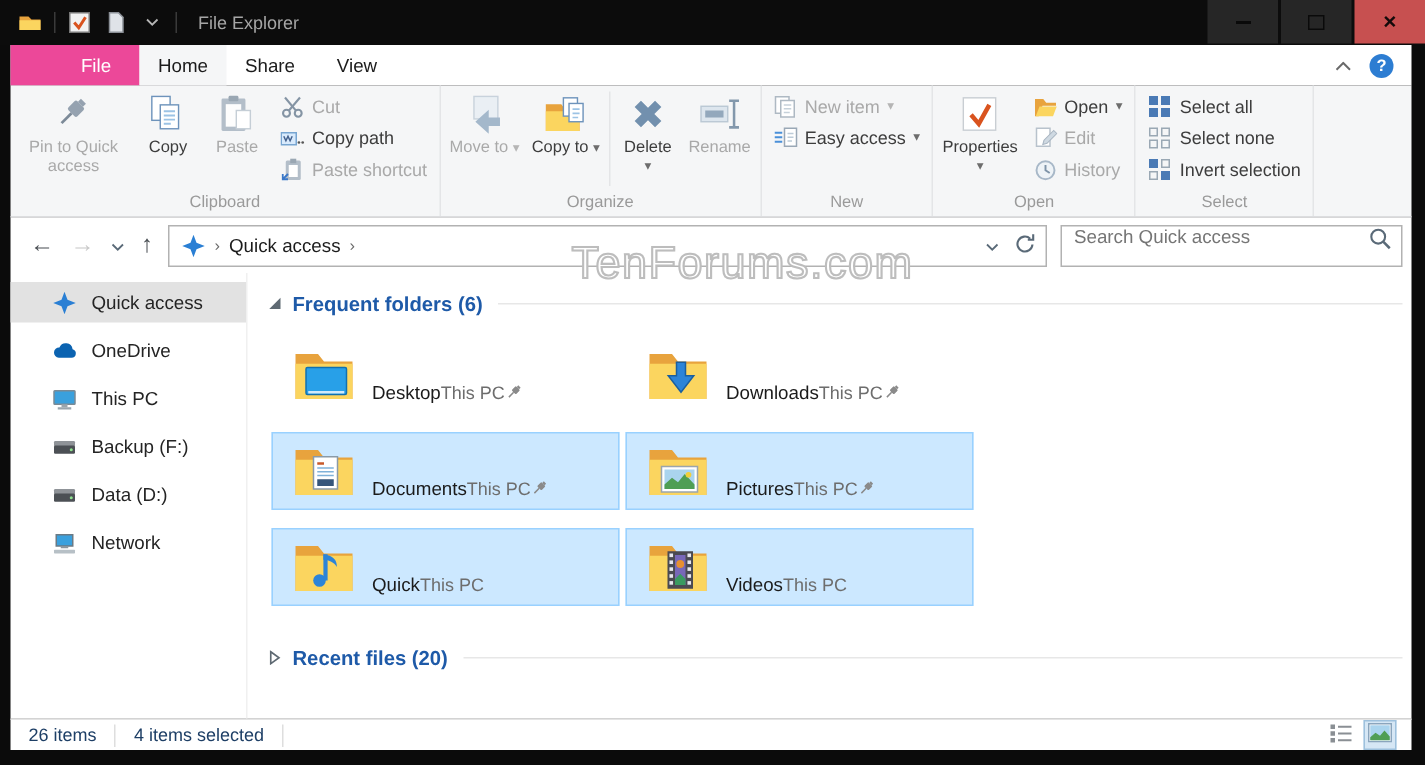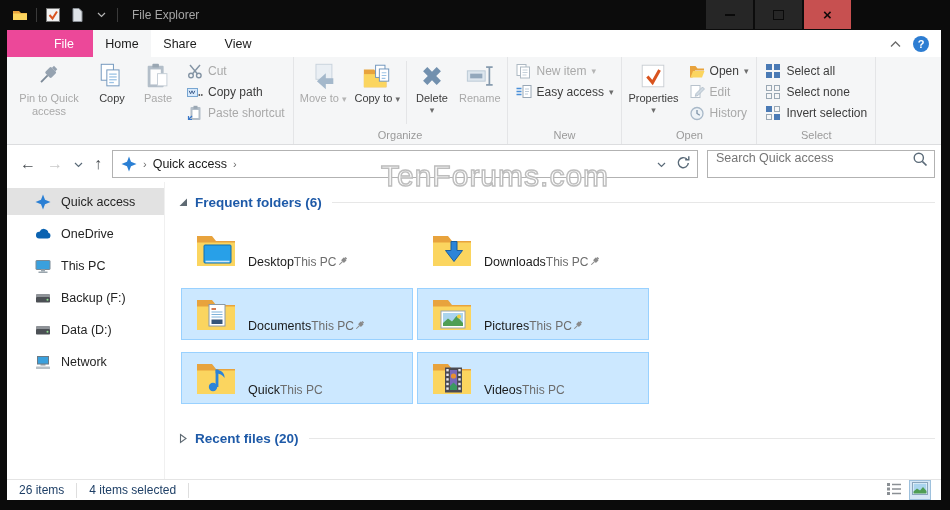--- a/index.html
+++ b/index.html
@@ -4,21 +4,21 @@
 <style>
   html,body{margin:0;padding:0;}
   body{
     width:950px;height:510px;position:relative;overflow:hidden;
     background:#0b0b0b;
     font-family:"Liberation Sans","DejaVu Sans",sans-serif;
     font-size:12px;color:#2b2b2b;
     -webkit-font-smoothing:antialiased;
   }
   
-  .titlebar{position:absolute;left:0;top:0;width:851px;height:30px;background:#0c0c0c;display:flex;}
+  .titlebar{position:absolute;left:0;top:0;width:950px;height:30px;background:#0c0c0c;display:flex;}
   .qat{display:flex;align-items:center;gap:8px;padding-left:12px;}
   .qat .sep{width:1px;height:14px;background:#3a3a3a;}
   .qat .ic{display:inline-flex;width:16px;height:16px;align-items:center;justify-content:center;}
   .title-text{color:#a6a6a6;font-size:12px;margin-left:6px;}
   .caption{position:absolute;right:0;top:0;display:flex;height:29px;}
   .cap-btn{width:47px;height:29px;display:flex;align-items:center;justify-content:center;background:#262626;margin-left:2px;cursor:default;}
   .cap-btn.close{background:#c75050;}
   .glyph-min{width:10px;height:0;border-top:2px solid #0a0a0a;}
   .glyph-max{width:9px;height:8px;border:1.5px solid #0a0a0a;}
   .glyph-close{color:#140a0a;font-size:15px;font-weight:bold;line-height:1;}
@@ -214,20 +214,21 @@
                 <rect x="3.5" y="2" width="10" height="13" rx="1" fill="#b3bec9"></rect>
                 <rect x="6.5" y="0.8" width="4" height="3" fill="#9aa7b3"></rect>
                 <rect x="5.5" y="5" width="6" height="8" fill="#fff"></rect>
                 <path d="M1.5 14.5 l3.5 -3.5 M1.5 11 v3.5 h3.5" stroke="#3a78c8" stroke-width="1.2" fill="none"></path>
               </svg>
             </span>
             <span>Paste shortcut</span>
           </div>
         </div>
       </div>
+      <div class="rgroup-label">Clipboard</div>
     </div>
     <div class="rgroup">
       <div class="rgroup-content">
         <div class="rbig disabled">
           <span class="ic32">
             <svg width="32" height="32" viewBox="0 0 32 32" xmlns="http://www.w3.org/2000/svg">
               <rect x="8.5" y="3.5" width="17" height="16" fill="#eaeff4" stroke="#c8d2dc"></rect>
               <path d="M19 13 l-9.5 8.5 9.5 8.5 v-5.5 h8 v-6 h-8 z" fill="#a4b8cb"></path>
             </svg>
           </span>

